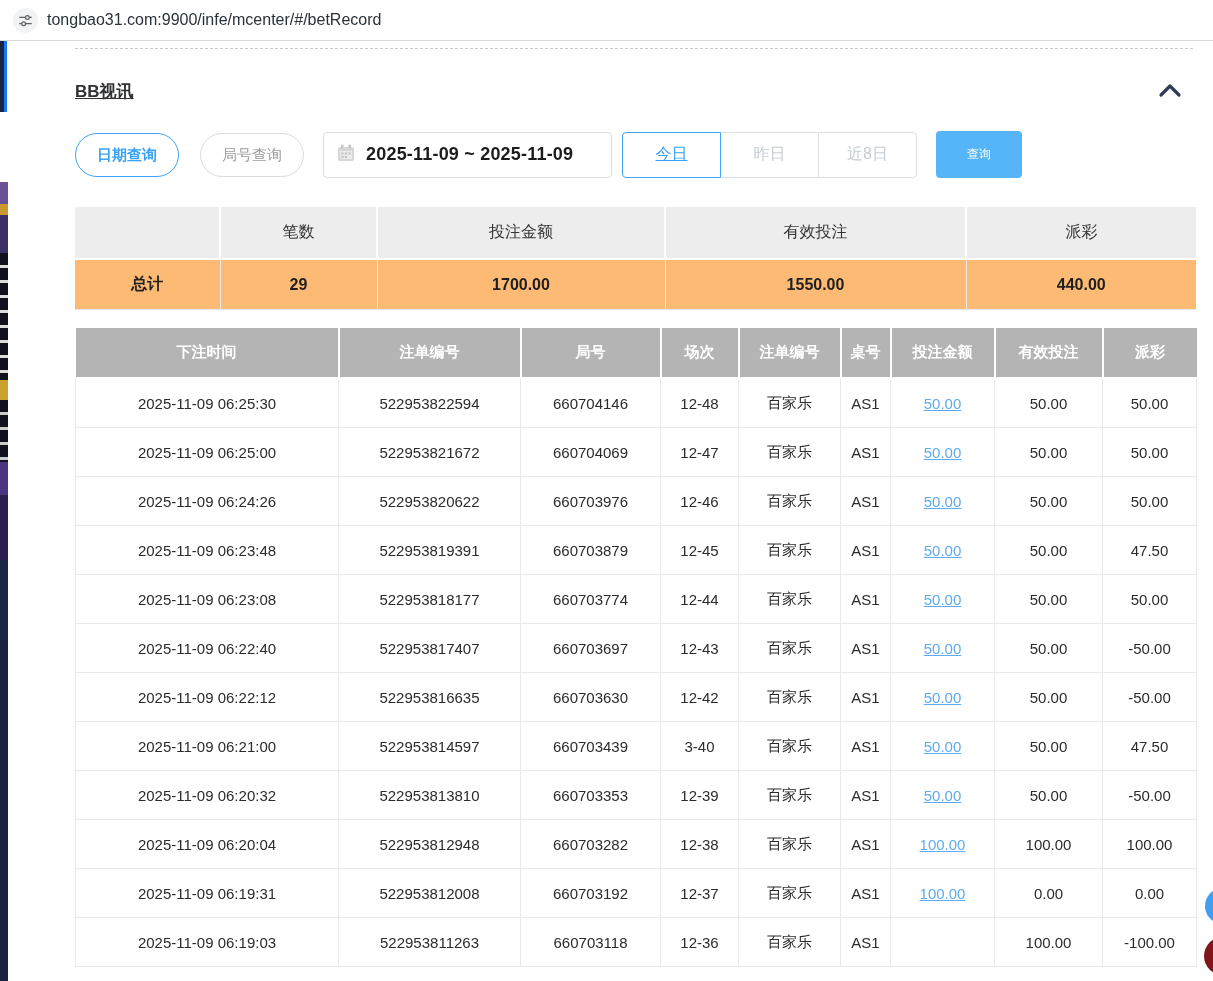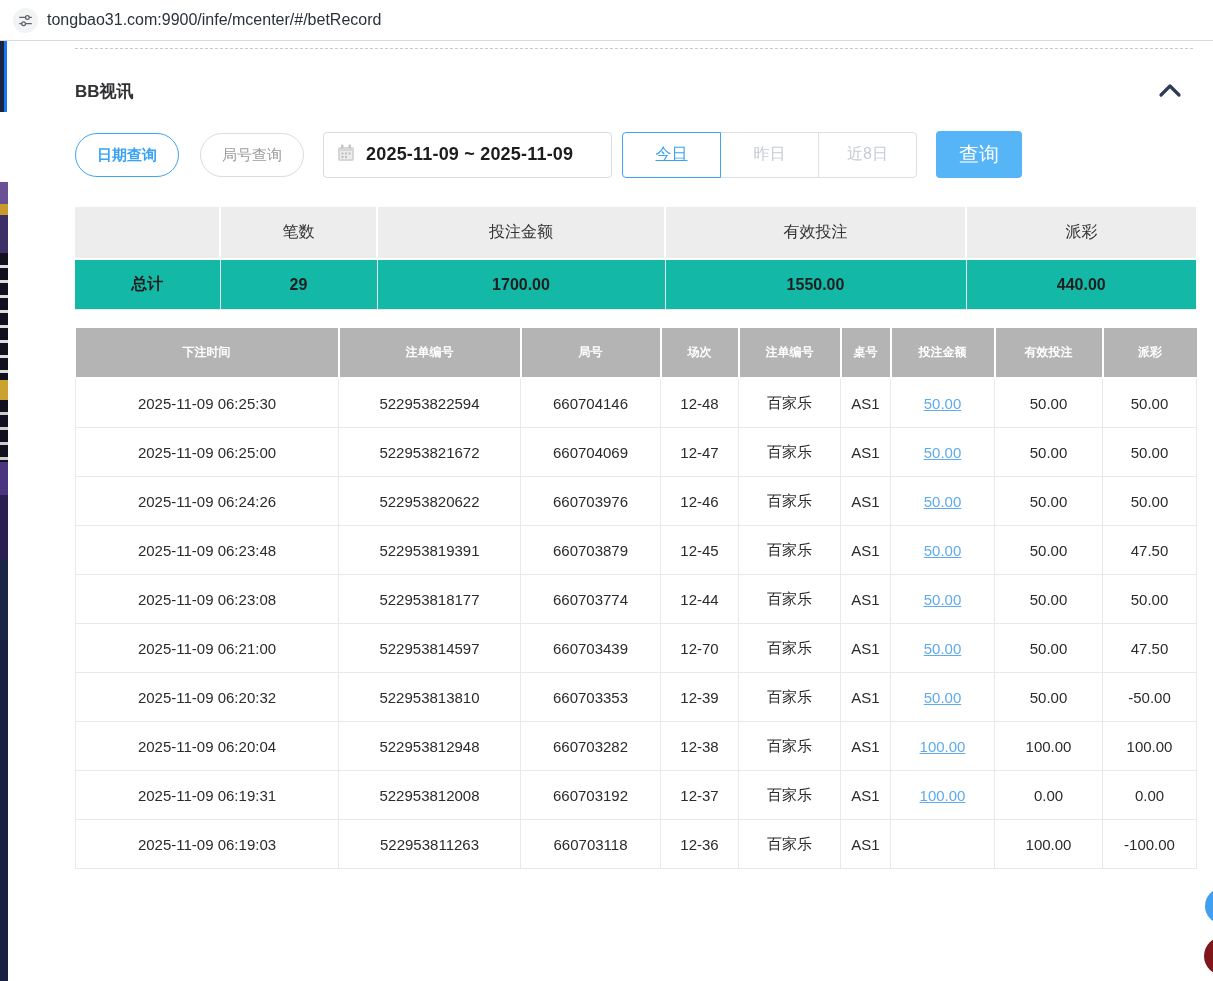--- a/index.html
+++ b/index.html
@@ -26,46 +26,46 @@
   .s8{height:62px;background:repeating-linear-gradient(180deg,#10101f 0 12px,#cccccc 12px 15px);}
   .s9{height:33px;background:#4b3580;}
   .s10{height:65px;background:#2a1f4e;}
   .s11{height:80px;background:#1c2748;}
   .s12{height:341px;background:#192140;}
   
   .content{position:absolute;left:8px;top:41px;width:1205px;height:940px;background:#fff;}
   .page{position:absolute;left:67px;top:0;width:1121px;}
   .dashed-divider{margin-top:7px;width:1118px;height:0;border-top:1px dashed #c9c9c9;}
   .panel-header{display:flex;justify-content:space-between;align-items:center;margin-top:29px;height:26px;}
-  .page-title{font-size:17px;font-weight:bold;color:#303133;}
+  .page-title{font-size:17px;font-weight:bold;color:#303133;text-decoration:underline;}
   .collapse-btn{margin-right:14px;cursor:pointer;background:none;border:none;padding:0;height:16px;}
   
   .filter-row{display:flex;align-items:center;margin-top:27px;height:47px;}
   .pill{height:44px;line-height:42px;border-radius:22px;padding:0 21px;font-size:15px;box-sizing:border-box;background:#fff;cursor:pointer;}
   .pill.active{border:1px solid #41a3f2;color:#3aa2f5;font-weight:bold;}
   .pill.inactive{border:1px solid #dcdcdc;color:#9a9a9a;margin-left:21px;}
   .date-box{margin-left:19px;width:289px;height:46px;box-sizing:border-box;border:1px solid #dcdcdc;border-radius:4px;display:flex;align-items:center;padding:0 12px;cursor:pointer;background:#fff;}
   .date-text{font-size:18px;font-weight:600;color:#1c1c1c;margin-left:10px;letter-spacing:.2px;white-space:nowrap;}
   .quick-group{display:flex;margin-left:10px;}
   .quick-btn{width:99px;height:46px;box-sizing:border-box;border:1px solid #dcdfe6;background:#fff;font-size:16px;color:#c6ccd4;margin-left:-1px;cursor:pointer;font-family:inherit;}
   .quick-btn.qfirst{border-radius:4px 0 0 4px;margin-left:0;text-decoration:underline;}
   .quick-btn.qlast{border-radius:0 4px 4px 0;}
   .quick-btn.active{border-color:#41a3f2;color:#3aa2f5;position:relative;z-index:2;}
-  .search-btn{margin-left:19px;width:86px;height:47px;background:#55b5f7;border:none;border-radius:4px;color:#fff;font-size:20px;cursor:pointer;font-family:inherit;}
+  .search-btn{margin-left:19px;width:86px;height:47px;background:#55b5f7;border:none;border-radius:4px;color:#fff;font-size:12px;cursor:pointer;font-family:inherit;}
   
   table{border-collapse:collapse;table-layout:fixed;}
   .summary{margin-top:29px;width:1121px;}
   .summary thead td{background:#ededed;height:49px;text-align:center;font-size:16px;color:#333;border:2px solid #fff;border-top:0;}
   .summary thead td:first-child{border-left:0;}
   .summary thead td:last-child{border-right:0;}
-  .summary tbody td{height:47px;text-align:center;font-size:16px;font-weight:bold;color:#1f1f1f;border-bottom:1px solid #e6e6e6;border-right:1px solid #ececec;background:#14b8a6;}
+  .summary tbody td{height:47px;text-align:center;font-size:16px;font-weight:bold;color:#1f1f1f;border-bottom:1px solid #e6e6e6;border-right:1px solid #ececec;background:#fdba74;}
   .summary tbody td:last-child{border-right:0;}
   
   .bet-table{margin-top:18px;width:1121px;}
-  .bet-table th{background:#b4b4b4;color:#fff;font-weight:bold;font-size:12px;height:47px;border:2px solid #fff;border-top:0;text-align:center;}
+  .bet-table th{background:#b4b4b4;color:#fff;font-weight:bold;font-size:15px;height:47px;border:2px solid #fff;border-top:0;text-align:center;}
   .bet-table th:first-child{border-left:0;}
   .bet-table th:last-child{border-right:0;}
   .bet-table td{height:46px;text-align:center;font-size:15px;color:#2b2b2b;border:1px solid #e9e9e9;border-top:none;background:#fff;}
   .amt-link{color:#5fabee;text-decoration:underline;cursor:pointer;}
   .neg{color:#f4566e;}
   
   .float-btn{position:absolute;border-radius:50%;z-index:12;cursor:pointer;border:none;padding:0;}
   .fb-blue{width:36px;height:36px;background:#429ff0;left:1205px;top:888px;}
   .fb-red{width:38px;height:38px;background:#7e161b;left:1204px;top:937px;}
 </style>
@@ -247,24 +247,46 @@
     <td>522953818177</td>
     <td>660703774</td>
     <td>12-44</td>
     <td>百家乐</td>
     <td>AS1</td>
     <td><a class="amt-link">50.00</a></td>
     <td>50.00</td>
     <td>50.00</td>
   </tr>
           <tr>
+    <td>2025-11-09 06:22:40</td>
+    <td>522953817407</td>
+    <td>660703697</td>
+    <td>12-43</td>
+    <td>百家乐</td>
+    <td>AS1</td>
+    <td><a class="amt-link">50.00</a></td>
+    <td>50.00</td>
+    <td class="neg">-50.00</td>
+  </tr>
+          <tr>
+    <td>2025-11-09 06:22:12</td>
+    <td>522953816635</td>
+    <td>660703630</td>
+    <td>12-42</td>
+    <td>百家乐</td>
+    <td>AS1</td>
+    <td><a class="amt-link">50.00</a></td>
+    <td>50.00</td>
+    <td class="neg">-50.00</td>
+  </tr>
+          <tr>
     <td>2025-11-09 06:21:00</td>
     <td>522953814597</td>
     <td>660703439</td>
-    <td>12-70</td>
+    <td>3-40</td>
     <td>百家乐</td>
     <td>AS1</td>
     <td><a class="amt-link">50.00</a></td>
     <td>50.00</td>
     <td>47.50</td>
   </tr>
           <tr>
     <td>2025-11-09 06:20:32</td>
     <td>522953813810</td>
     <td>660703353</td>

